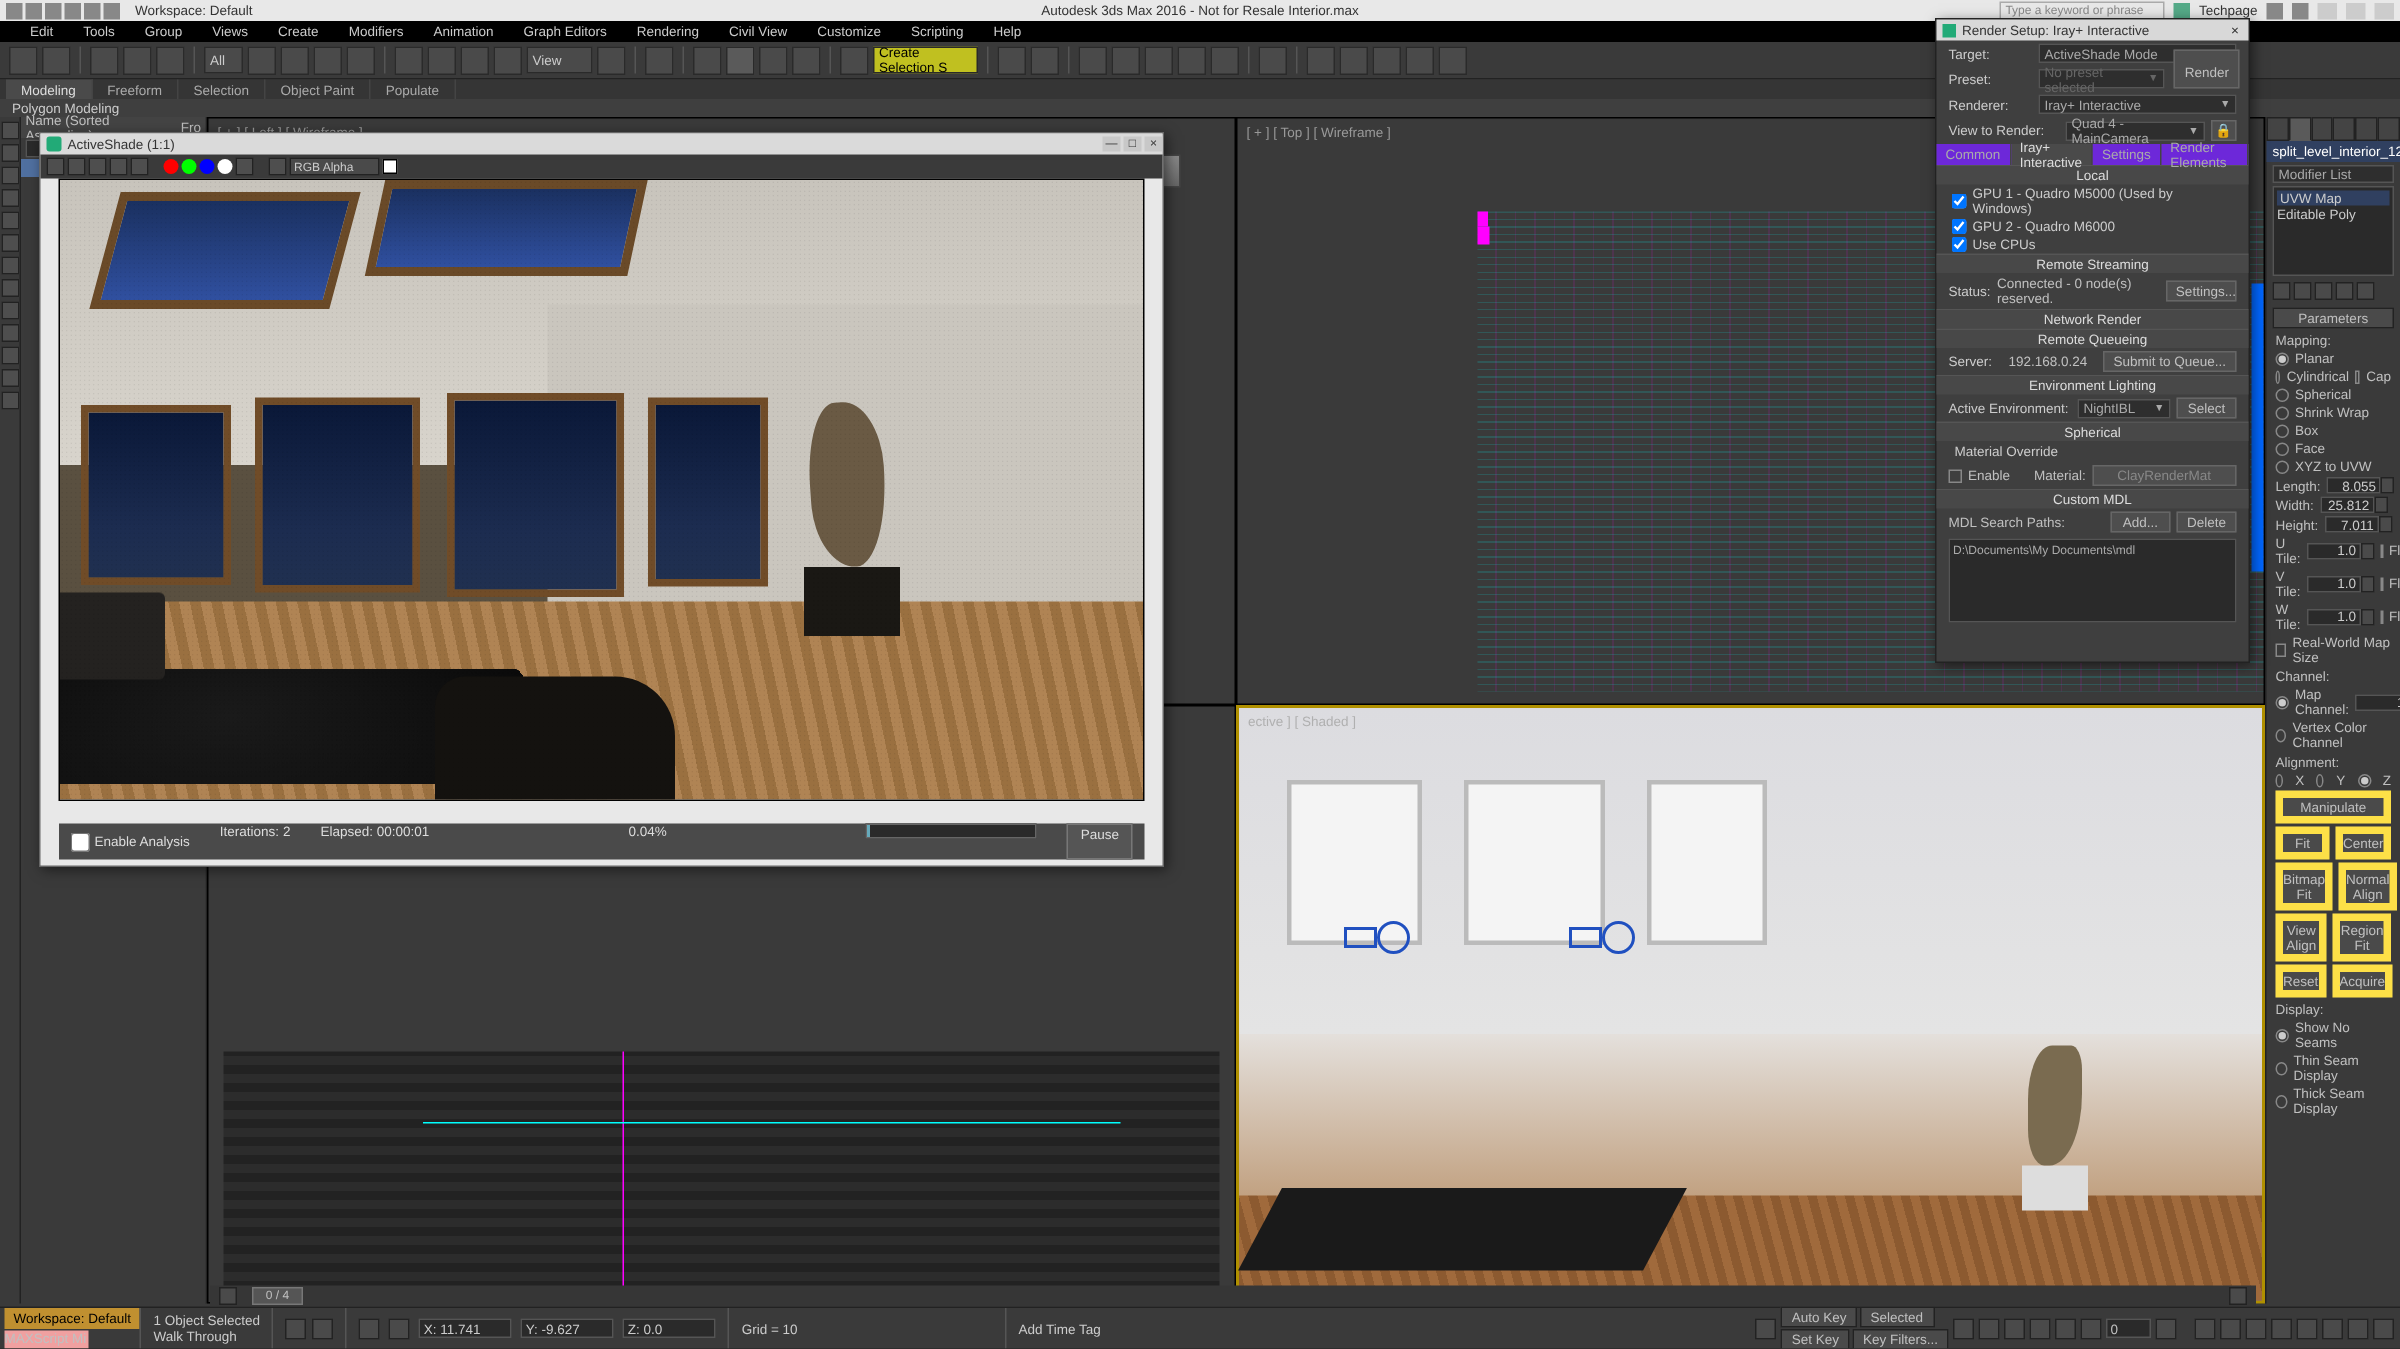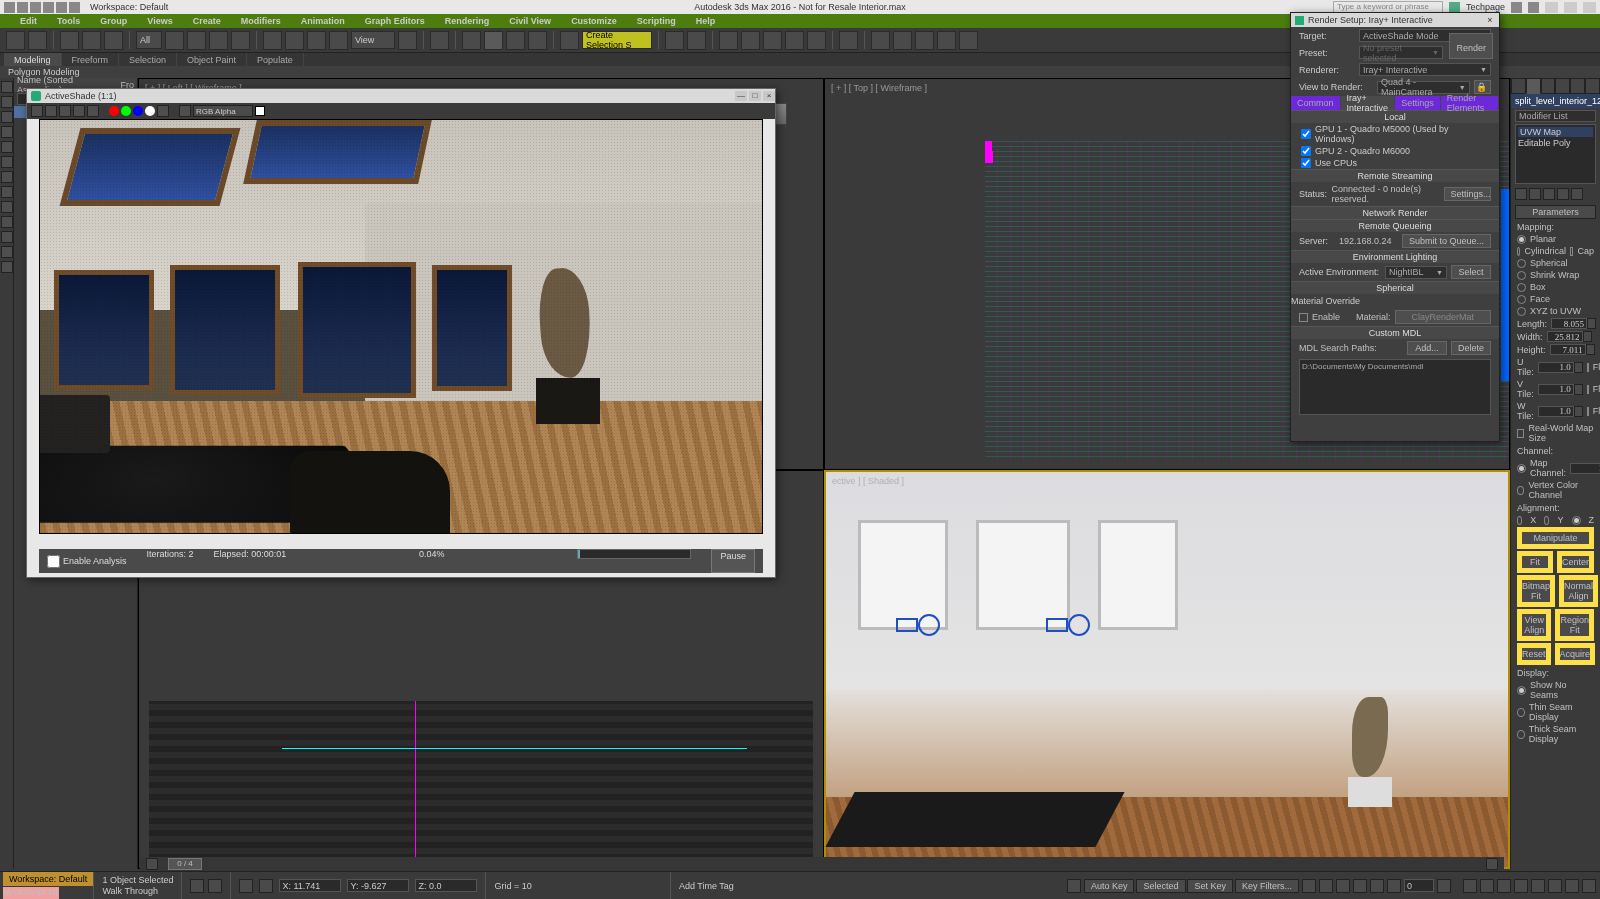--- a/index.html
+++ b/index.html
@@ -10,21 +10,21 @@
 .title-bar .left-icons { display: flex; gap: 2px; padding-left: 4px; }
 .title-bar .icon-sq { width: 11px; height: 11px; background: #888; }
 .title-bar .workspace-label { margin-left: 10px; font-size: 9px; color: #333; }
 .title-bar .app-title { position: absolute; left: 50%; transform: translateX(-50%); font-size: 9px; color: #333; }
 .title-bar .right-section { margin-left: auto; display: flex; align-items: center; gap: 6px; padding-right: 4px; }
 .title-bar .search-box { width: 110px; height: 12px; border: 1px solid #aaa; font-size: 8px; padding: 0 3px; color: #888; }
 .title-bar .user-name { font-size: 9px; color: #333; }
 .title-bar .window-ctrl { width: 13px; height: 11px; background: #ccc; }
 
 
-.menu-bar { height: 14px; background: #4d7c0f; display: flex; gap: 0; align-items: center; padding-left: 10px; font-weight: bold; }
+.menu-bar { height: 14px; background: #000000; display: flex; gap: 0; align-items: center; padding-left: 10px; }
 .menu-bar .item { padding: 0 10px; font-size: 9px; color: #ccc; cursor: pointer; }
 
 
 .main-toolbar { height: 25px; background: #3a3a3a; border-bottom: 1px solid #222; display: flex; align-items: center; gap: 3px; padding: 0 6px; }
 .tbtn { width: 19px; height: 19px; background: #4a4a4a; border: 1px solid #2a2a2a; cursor: pointer; }
 .tbtn.active { background: #5a5a5a; }
 .sep { width: 1px; height: 18px; background: #555; margin: 0 3px; }
 .tdrop { height: 18px; background: #4a4a4a; border: 1px solid #2a2a2a; font-size: 9px; color: #ccc; padding: 0 3px; display: flex; align-items: center; }
 .yellow-drop { background: #c0c020; color: #000; }
 
@@ -157,21 +157,21 @@
 .cmd-stack .sel { background: #304060; padding: 0 2px; margin-bottom: 1px; }
 .cmd-stack-tools { height: 14px; display: flex; gap: 2px; padding: 0 4px; }
 .cmd-stack-tools .st { width: 12px; height: 12px; background: #4a4a4a; border: 1px solid #222; }
 .rollout-title { background: #4a4a4a; text-align: center; font-size: 9px; padding: 1px; margin: 3px 4px 0; border: 1px solid #222; }
 .rollout { padding: 3px 6px; font-size: 9px; }
 .r-row { display: flex; align-items: center; gap: 4px; margin: 2px 0; }
 .r-radio { width: 9px; height: 9px; border: 1px solid #888; border-radius: 50%; display: inline-block; }
 .r-radio.on::after { content: ""; display: block; width: 5px; height: 5px; background: #ccc; border-radius: 50%; margin: 1px; }
 .r-check { width: 9px; height: 9px; border: 1px solid #888; display: inline-block; }
 .r-spin { flex: 1; display: flex; align-items: center; }
-.r-spin input { width: 36px; height: 11px; background: #2a2a2a; border: 1px solid #555; color: #ccc; font-size: 9px; text-align: right; padding-right: 2px; font-family: Liberation Serif, serif; }
+.r-spin input { width: 36px; height: 11px; background: #2a2a2a; border: 1px solid #555; color: #ccc; font-size: 9px; text-align: right; padding-right: 2px; }
 .r-spin .arrows { width: 9px; height: 11px; background: #4a4a4a; border: 1px solid #222; display: flex; flex-direction: column; }
 .r-btn { flex: 1; text-align: center; padding: 1px 0; background: #4a4a4a; border: 5px solid #fde047; font-size: 9px; }
 
 
 .time-row { position: absolute; left: 140px; right: 96px; bottom: 28px; height: 14px; background: #363636; }
 .time-row .slider { position: absolute; left: 28px; width: 34px; height: 12px; top: 1px; background: #555; border: 1px solid #777; font-size: 8px; text-align: center; line-height: 10px; }
 .time-row .arrow { position: absolute; width: 12px; height: 12px; top: 1px; background: #4a4a4a; border: 1px solid #222; }
 .time-row .al { left: 6px; } .time-row .ar { right: 6px; }
 
 .bottom-bar { position: absolute; left: 0; right: 0; bottom: 0; height: 28px; background: #3a3a3a; border-top: 1px solid #222; display: flex; align-items: center; font-size: 9px; }
@@ -719,21 +719,21 @@
     <div class="rs-row">
         <span class="rs-label" style="width:82px">Active Environment:</span>
         <div class="rs-drop">
           <span>NightIBL</span>
         </div>
         <div class="rs-btn">Select</div>
       </div>
   </div>
   <div class="rs-section">
     <div class="rs-sec-header">Spherical</div>
-    <div style="padding:2px 0;color:#ccc">Material Override</div>
+    <div style="padding:2px 12px;color:#ccc">Material Override</div>
     <div class="rs-row">
         <span class="r-check"></span>
         <span>Enable</span>
         <span style="margin-left:12px">Material:</span>
         <div class="rs-btn" style="flex:1;text-align:center;color:#888">ClayRenderMat</div>
       </div>
   </div>
   <div class="rs-section">
     <div class="rs-sec-header">Custom MDL</div>
     <div class="rs-row">
@@ -774,21 +774,21 @@
     <div class="tb"></div>
     <div class="coord">X: 11.741</div>
     <div class="coord">Y: -9.627</div>
     <div class="coord">Z: 0.0</div>
   </div>
   <div class="slot">
       <span>Grid = 10</span>
     </div>
   <div class="right-cluster">
     <div class="tb"></div>
-    <div style="display:flex;flex-direction:row;gap:1px">
+    <div style="display:flex;flex-direction:column;gap:1px">
       <div style="display:flex;gap:2px">
           <div class="bbtn">Auto Key</div>
           <div class="bbtn" style="min-width:50px">Selected</div>
         </div>
       <div style="display:flex;gap:2px">
           <div class="bbtn">Set Key</div>
           <div class="bbtn">Key Filters...</div>
         </div>
     </div>
     <div class="tb"></div>

